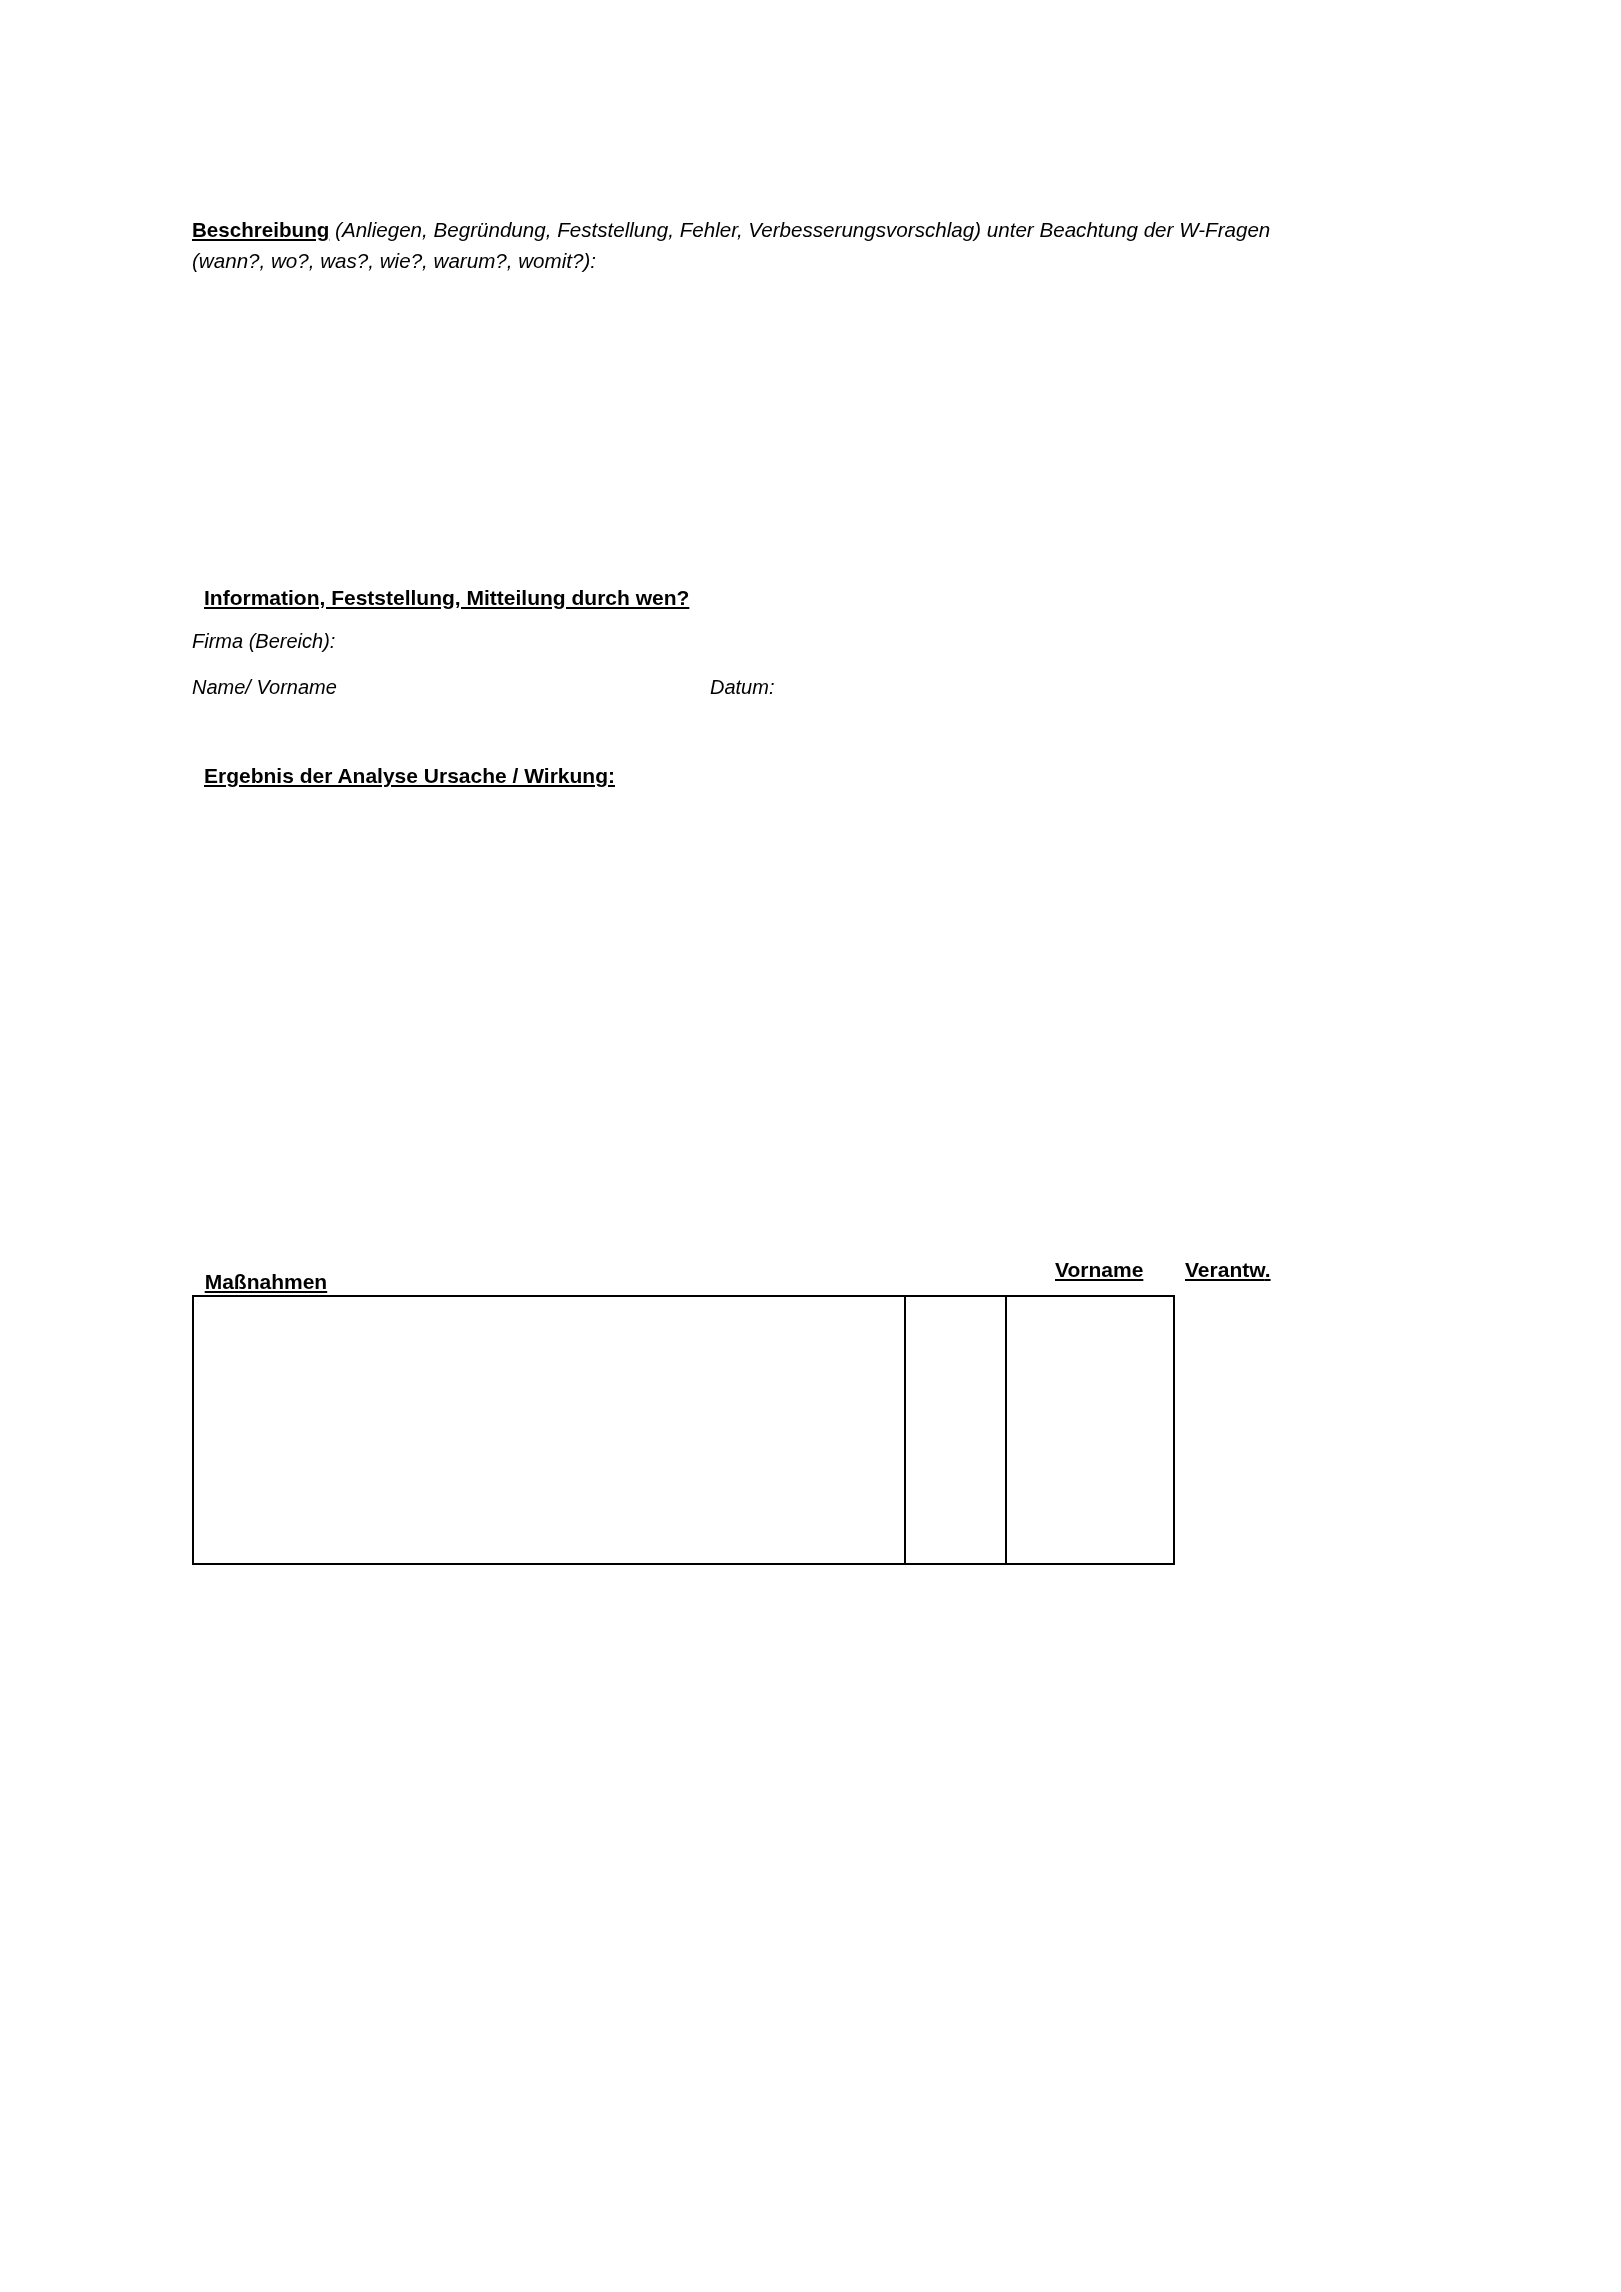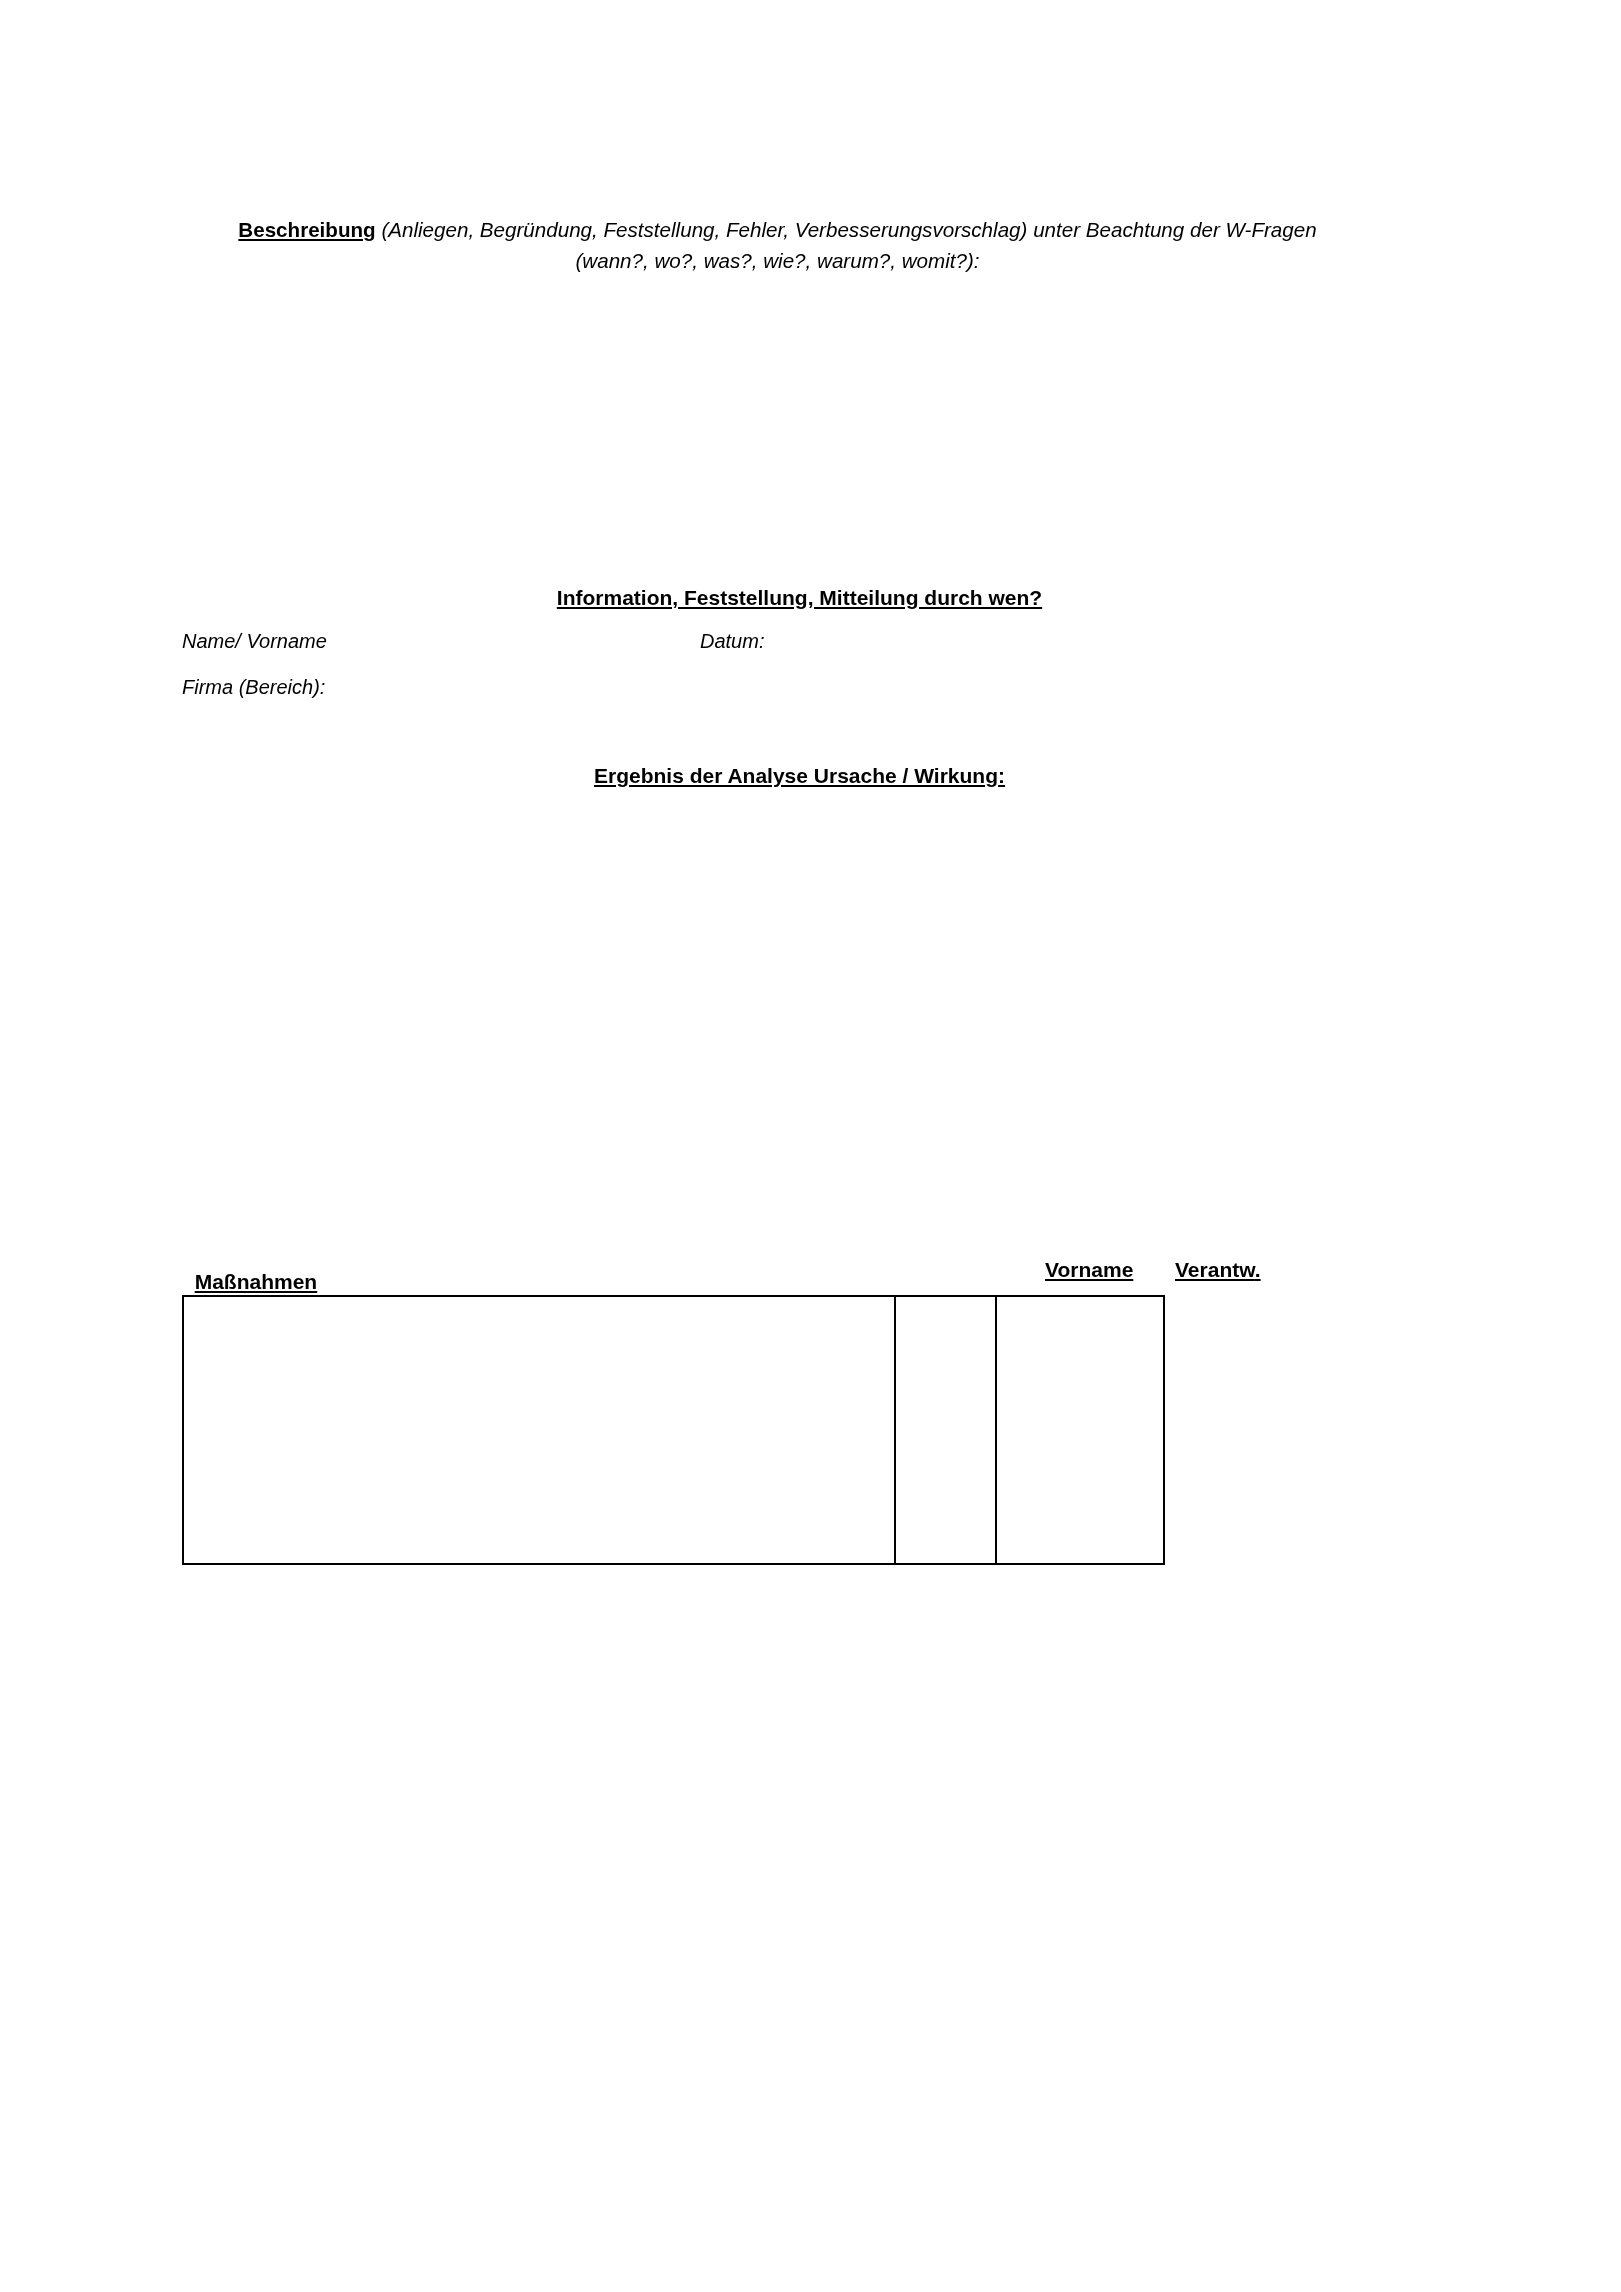--- a/index.html
+++ b/index.html
@@ -21,24 +21,23 @@
     left: 0;
     top: 0;
     width: 1621px;
     height: 2293px;
     background: #ffffff;
     overflow: hidden;
   }
 
   .content {
     position: absolute;
-    left: 182px;
+    left: 192px;
     top: 214px;
     width: 1235px;
-    text-align: center;
   }
 
   
   .desc-block {
     font-size: 20.6px;
     line-height: 1.52;
     width: 1191px;
   }
   .desc-title {
     font-weight: bold;
@@ -145,25 +144,25 @@
       <span class="desc-title">Beschreibung</span><span class="desc-rest"> (Anliegen, Begründung, Feststellung, Fehler, Verbesserungsvorschlag) unter Beachtung der W-Fragen</span><br>
       <span class="desc-rest">(wann?, wo?, was?, wie?, warum?, womit?):</span>
     </div>
 
     <div class="desc-space"></div>
 
     <div class="heading">Information, Feststellung, Mitteilung durch wen?</div>
 
     <div class="field-rows">
       <div class="field-row">
+        <span class="field-label">Firma (Bereich):</span>
+      </div>
+      <div class="field-row">
         <span class="field-label">Name/ Vorname</span>
         <span class="field-label-2">Datum:</span>
-      </div>
-      <div class="field-row">
-        <span class="field-label">Firma (Bereich):</span>
       </div>
     </div>
 
     <div class="gap-before-analysis"></div>
 
     <div class="heading">Ergebnis der Analyse Ursache / Wirkung:</div>
 
     <div class="analysis-space"></div>
 
     <div class="table-head">

